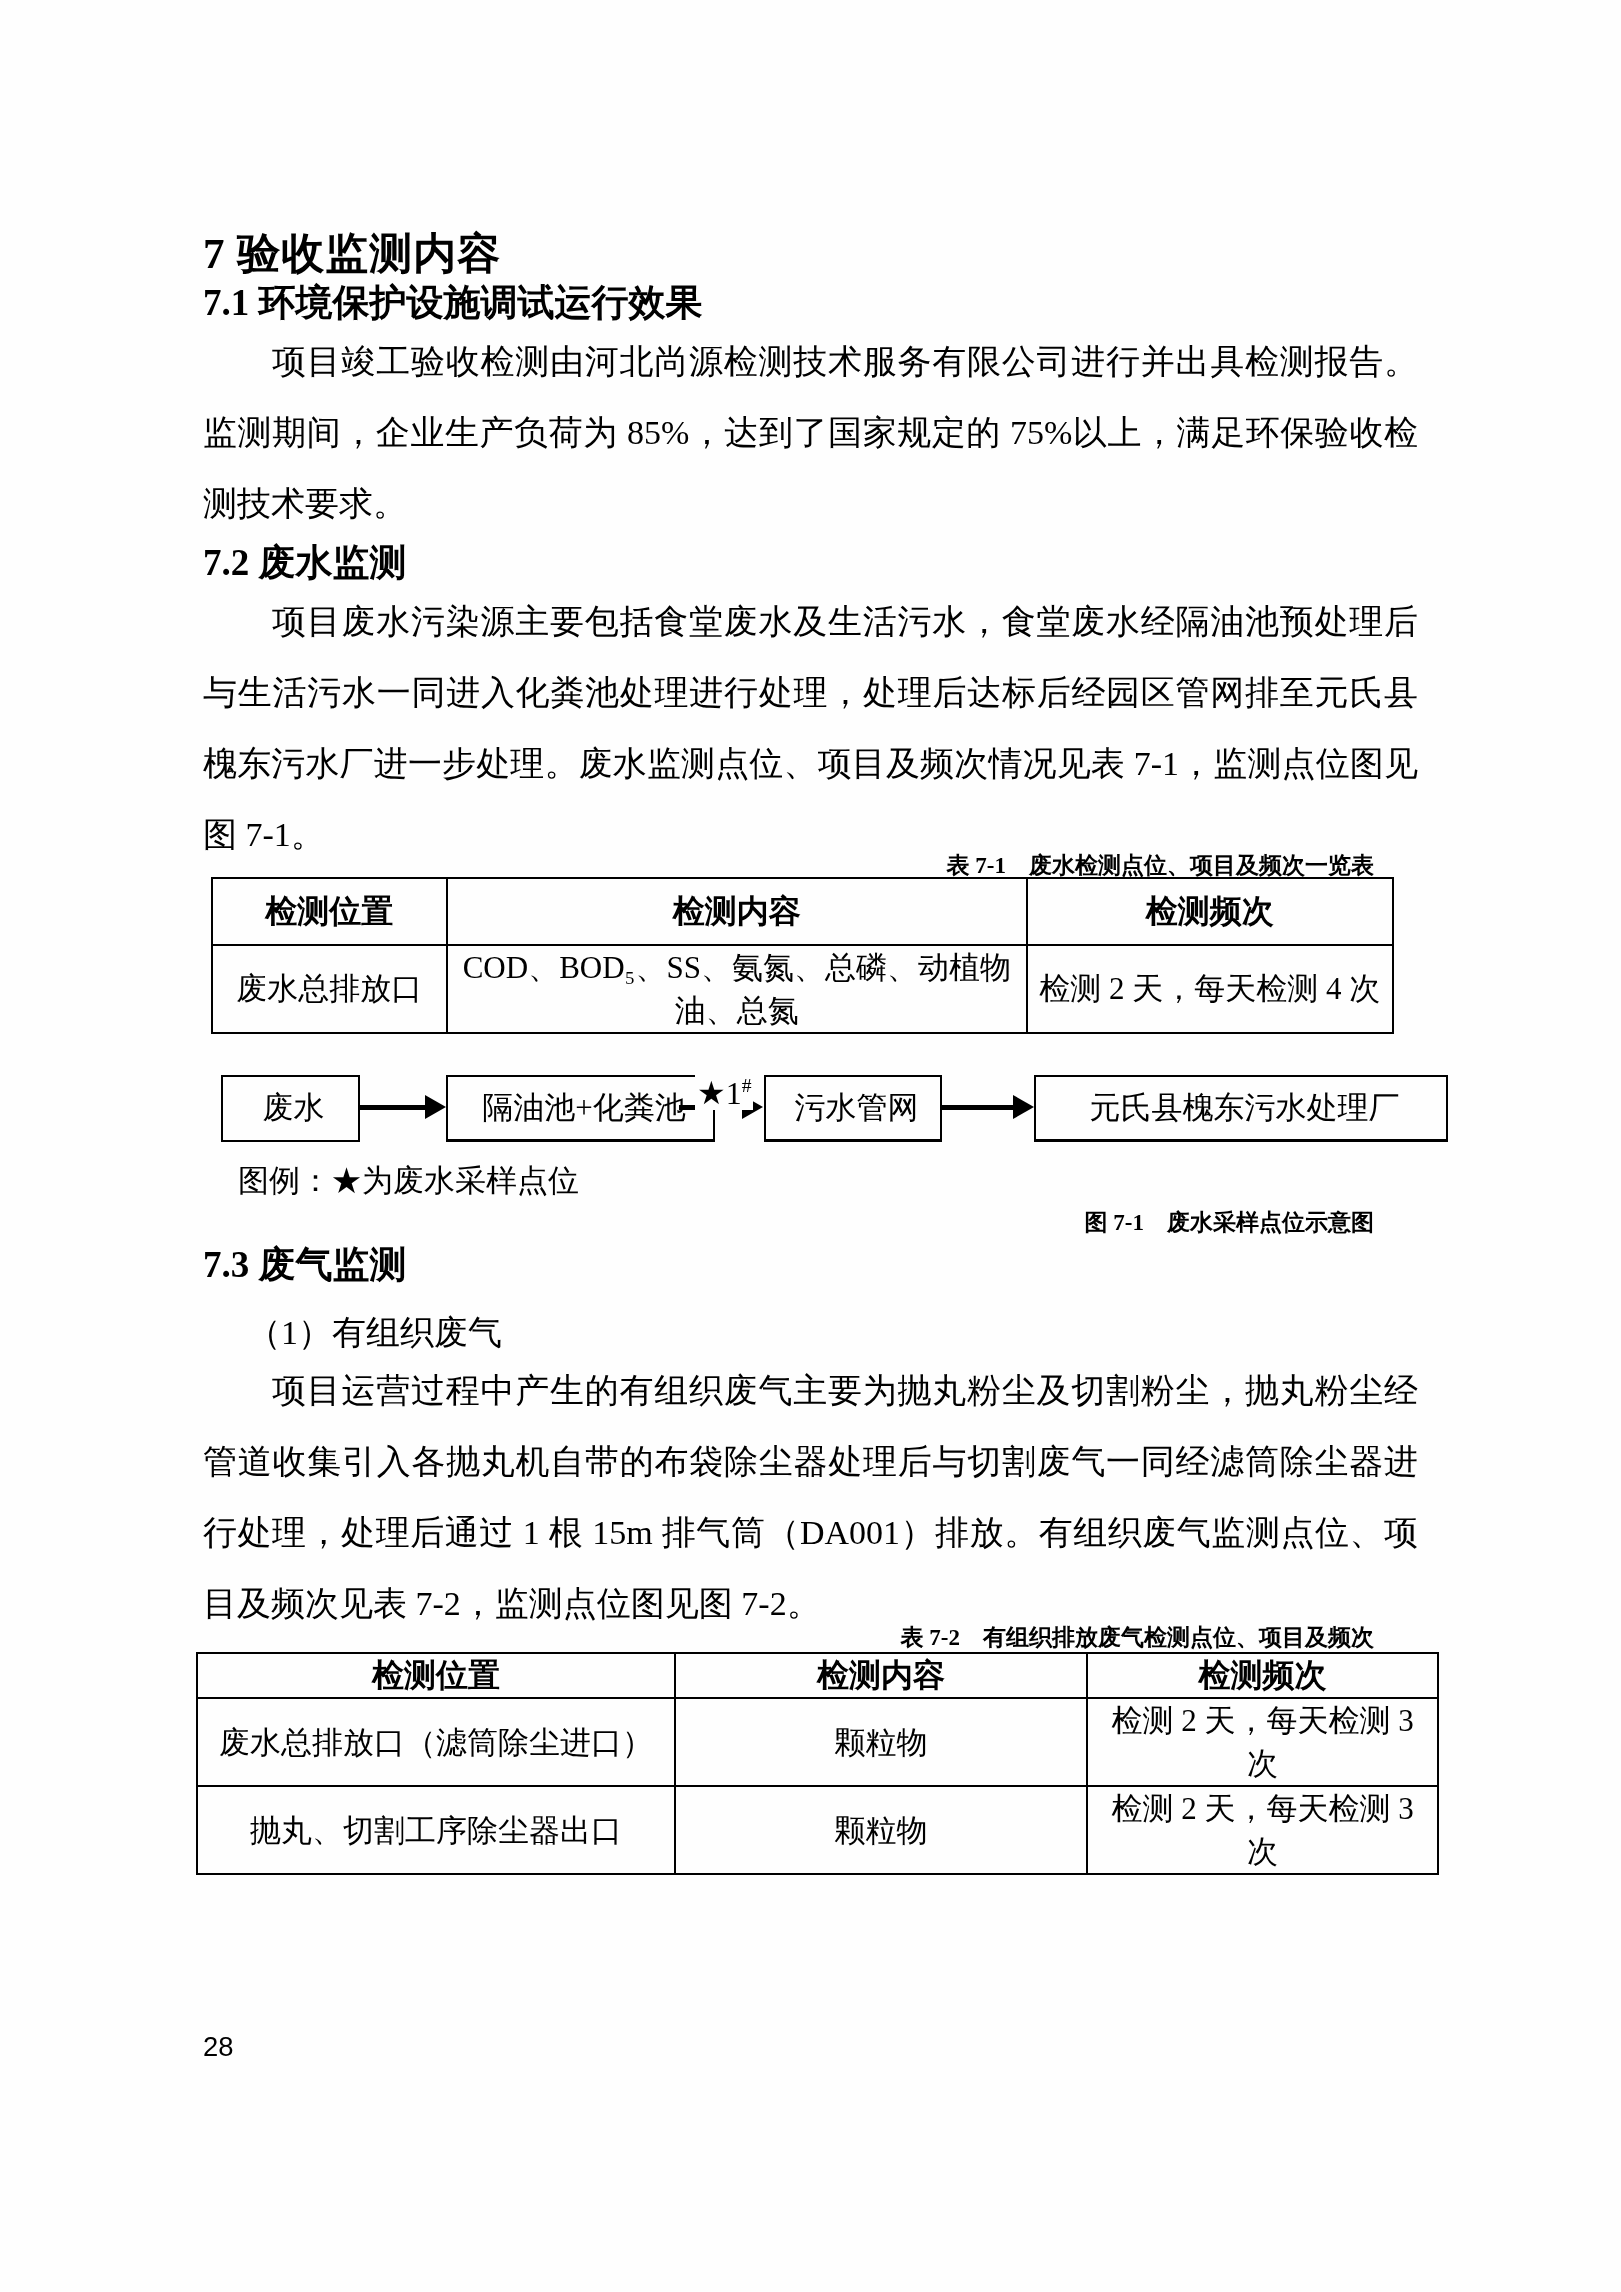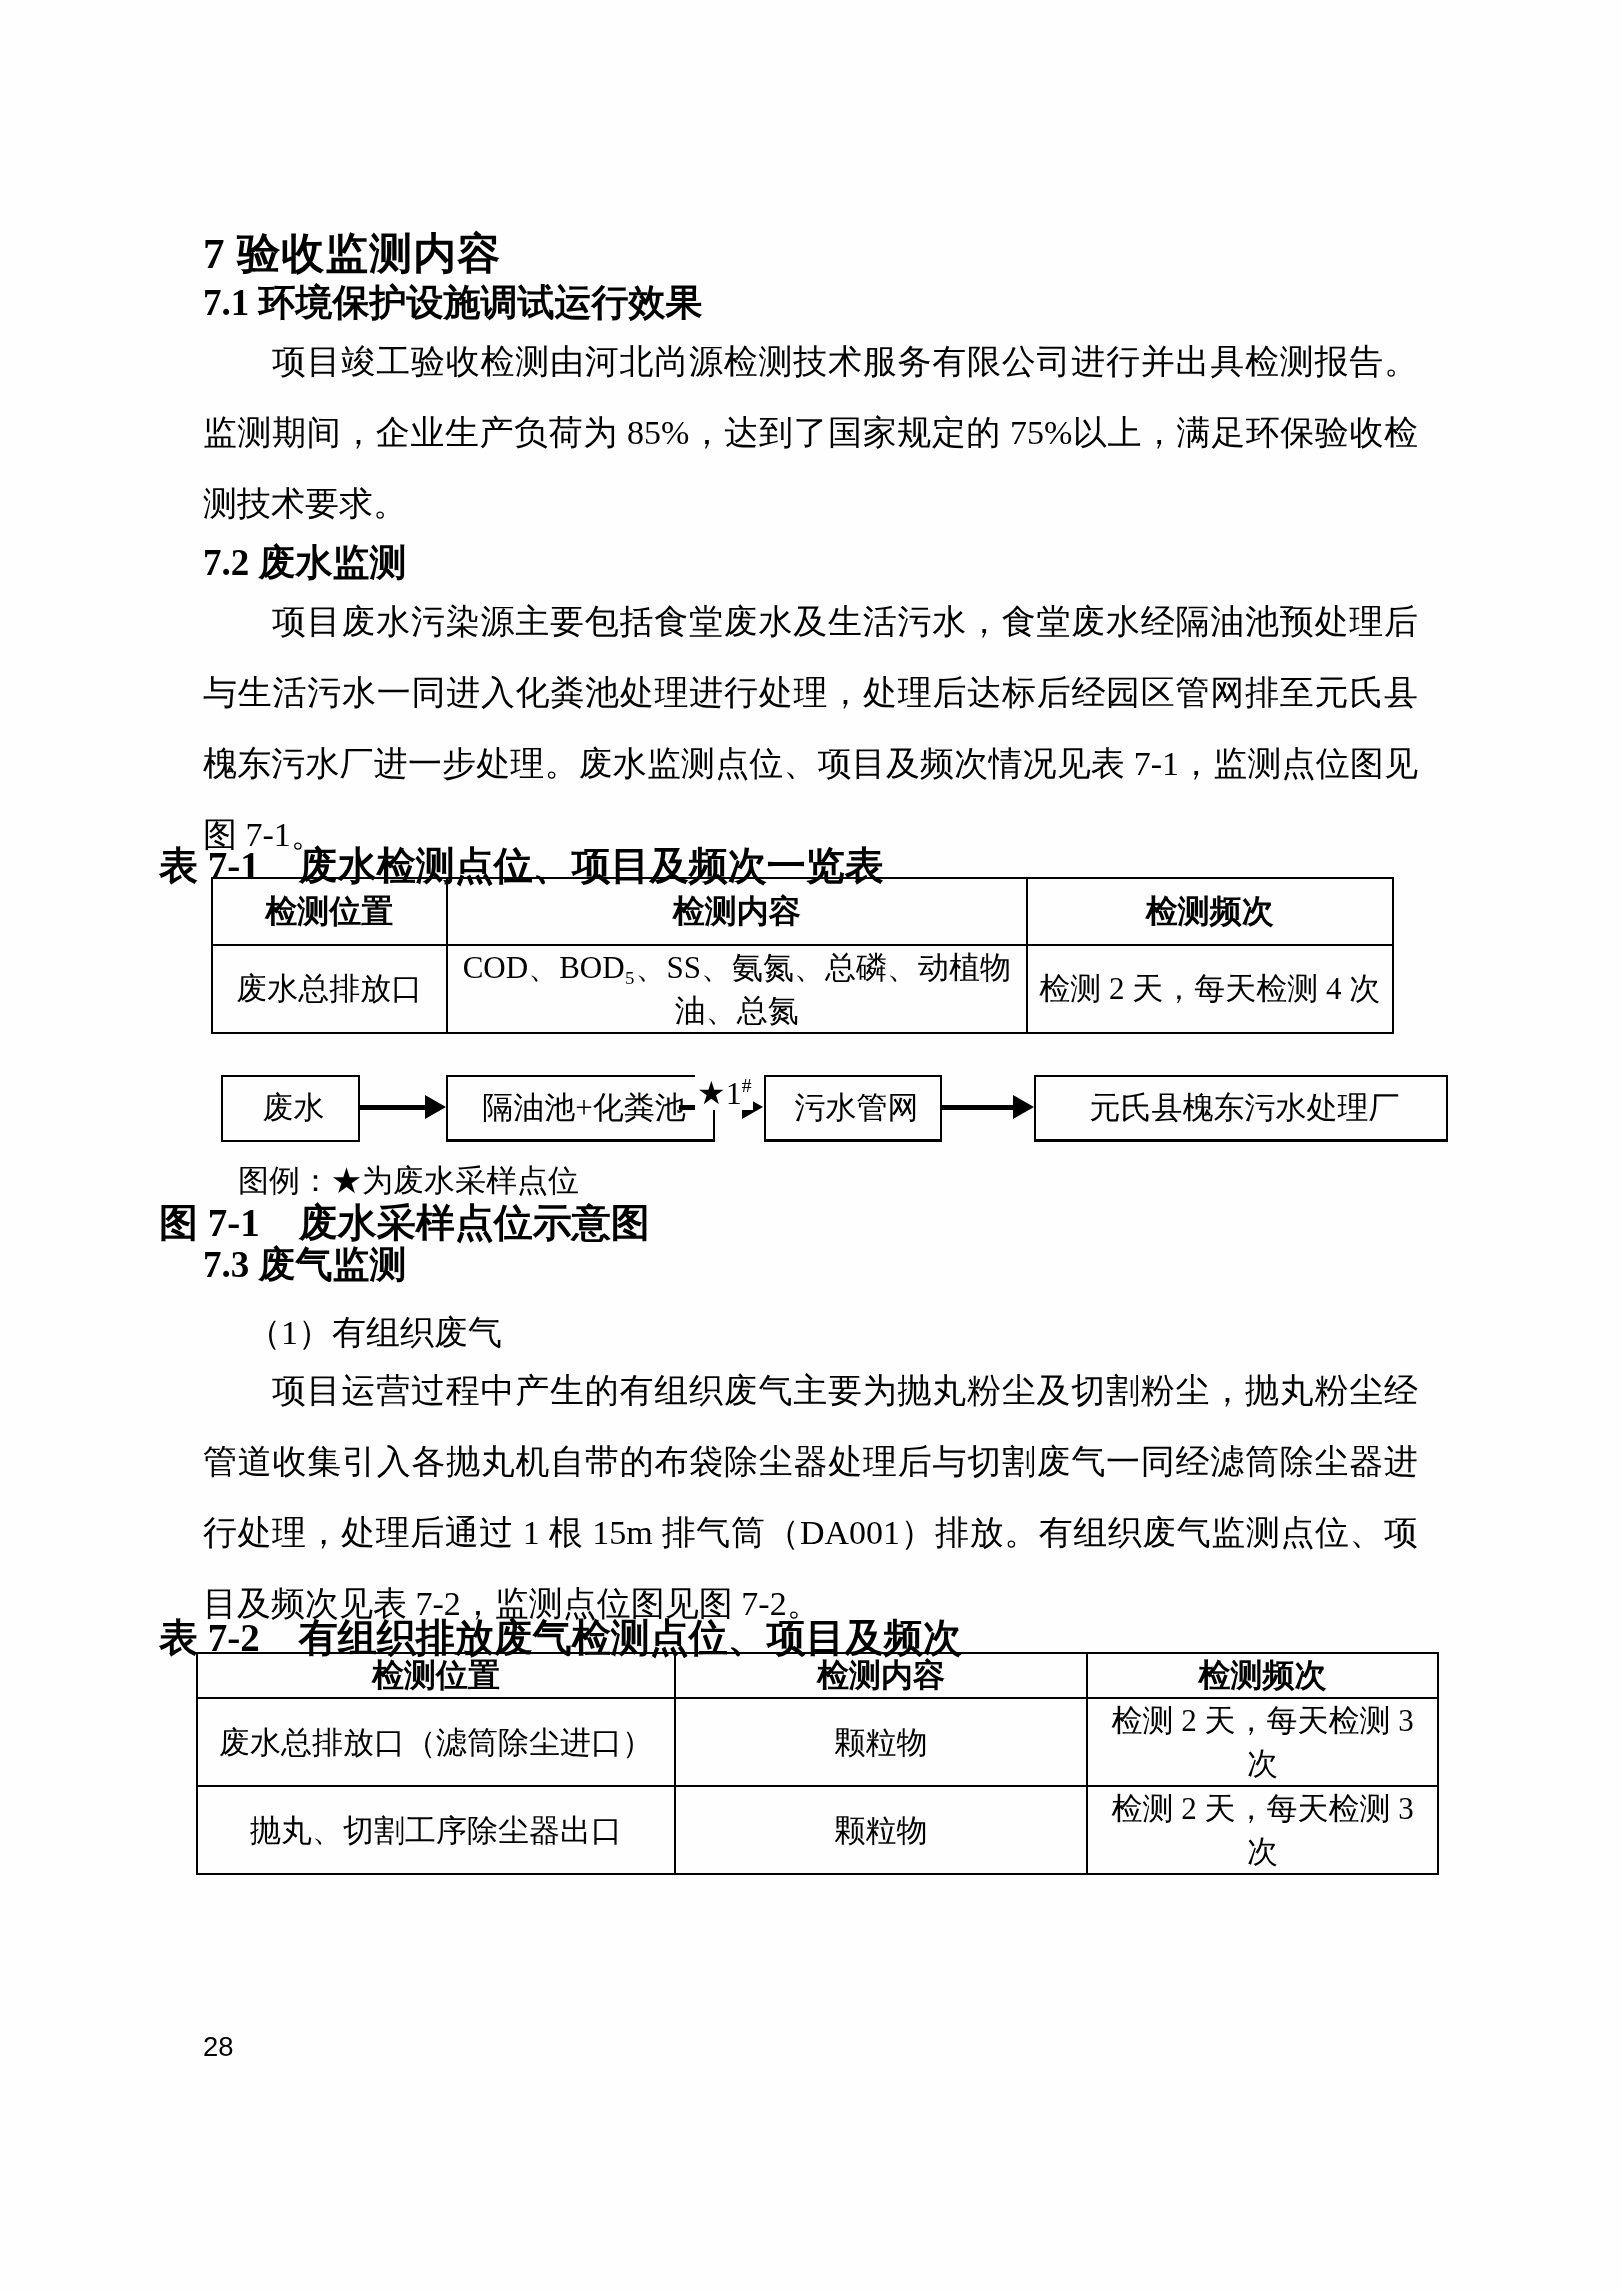--- a/index.html
+++ b/index.html
@@ -27,22 +27,22 @@
     margin:0; font-size:34px; line-height:71px;
     text-align:justify; text-indent:69px;
   }
   .para-71 { margin-top:9.8px; }
   .para-72 { margin-top:5.9px; }
   .para-73 { margin-top:7.8px; }
 
   .item-line { margin:21.6px 0 0 0; font-size:34px; line-height:45px; text-indent:44px; }
 
   .caption {
-    font-weight:bold; font-size:39px; line-height:37px;
-    text-align:left; width:1215px; margin-left:-44px;
+    font-weight:bold; font-size:23px; line-height:37px;
+    text-align:right; width:1215px; margin-left:-44px;
   }
   .caption-t71 { margin-top:-23.5px; }
   .caption-t72 { margin-top:-19.6px; }
   .caption-f71 { margin-top:5.9px; }
 
   table.doc-table { border-collapse:collapse; table-layout:fixed; }
   .doc-table th, .doc-table td {
     border:2px solid #000; border-top-width:2.9px; border-bottom-width:2.9px;
     text-align:center; vertical-align:middle; padding:0 5.9px;
     font-size:31px; line-height:43px; font-weight:normal;

